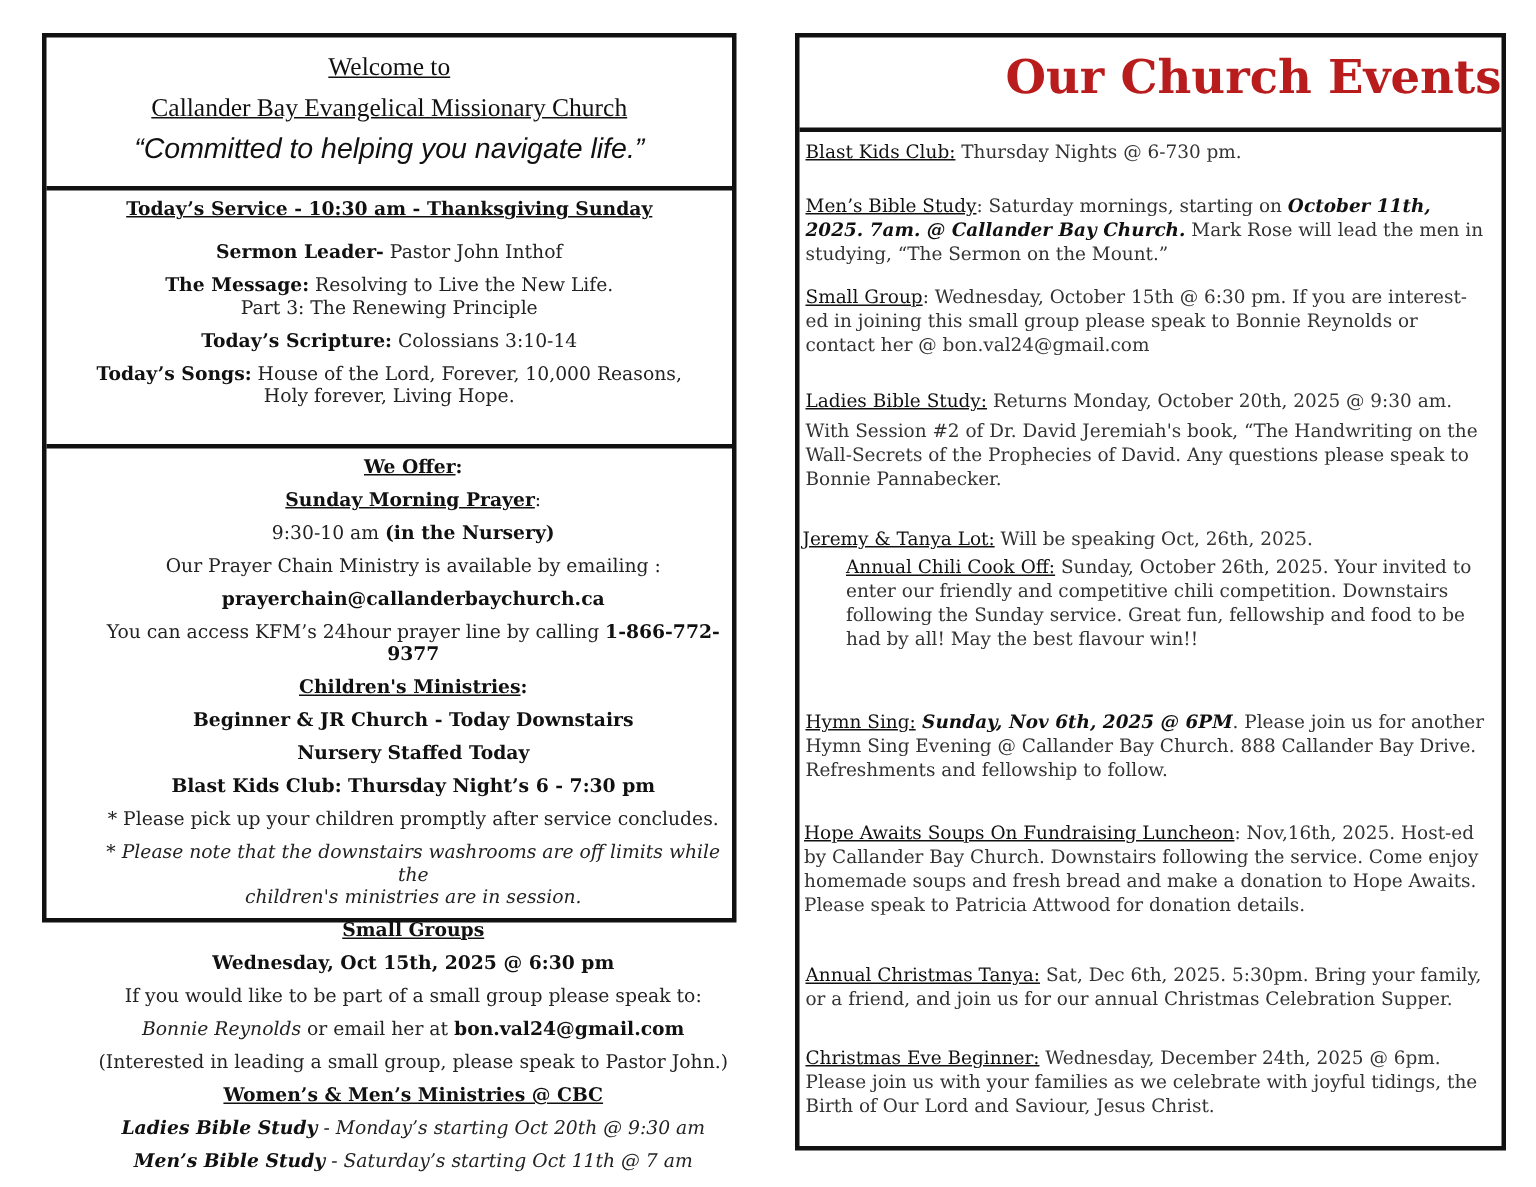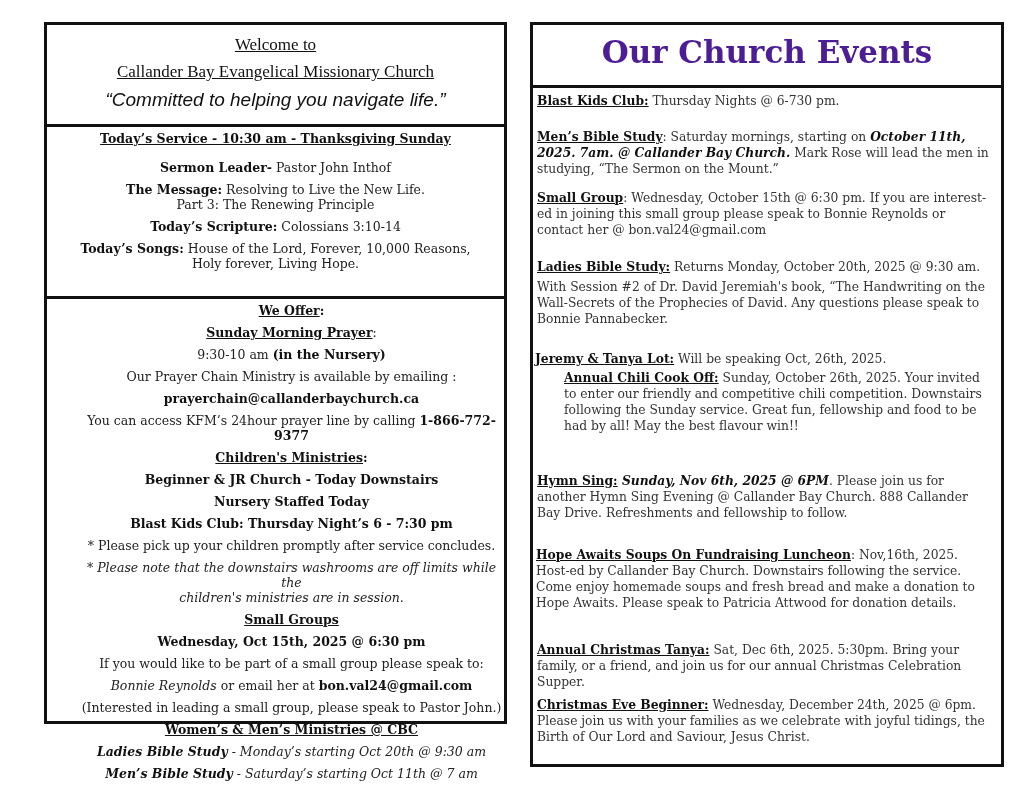--- a/index.html
+++ b/index.html
@@ -1,40 +1,40 @@
 <!DOCTYPE html>
 <html><head>
 <meta charset="utf-8">
 <style>
   html, body { margin:0; padding:0; background:#ffffff; }
   body { width:1024px; height:791px; position:relative; overflow:hidden; color:#222; font-family:"DejaVu Serif", serif; }
   .panel { position:absolute; border:3px solid #111; box-sizing:border-box; background:#fff; }
-  #left { left:44px; top:22px; width:463px; height:702px; }
+  #left { left:28px; top:22px; width:463px; height:593px; }
   #right { left:530px; top:22px; width:474px; height:745px; }
 
   
   .sec { border-bottom:3px solid #111; text-align:center; box-sizing:border-box; }
   .sec:last-child { border-bottom:none;padding-left:32px; }
   #welcome { height:102px; padding-top:6px; }
   .w1 { font-family:"Liberation Serif", serif; font-size:17px; text-decoration:underline; color:#111; line-height:27px; }
   .w3 { font-family:"Liberation Sans", sans-serif; font-style:italic; font-weight:normal; font-size:19px; color:#111; line-height:28px; margin-top:1px; }
   #service { height:172px; padding-top:4px; font-size:12.5px; }
   #service .line { margin:0; line-height:15px; }
   #service .gap { height:7px; }
   .b { font-weight:bold; color:#111; }
   .u { text-decoration:underline; }
   .i { font-style:italic; }
   #offer { padding-top:4px; font-size:12.5px; }
   #offer .line { line-height:15px; margin-bottom:7px; }
   #offer .tight { margin-bottom:0; }
 
   
-  #events-title { height:60px; border-bottom:3px solid #111; text-align:center; font-family:"DejaVu Serif", serif; font-weight:bold; font-size:31px; line-height:54px; color:#4c1d95; }
+  #events-title { height:60px; border-bottom:3px solid #111; text-align:right; font-family:"DejaVu Serif", serif; font-weight:bold; font-size:31px; line-height:54px; color:#b91c1c; }
   .ev { position:absolute; left:4px; right:8px; font-size:12.3px; line-height:16px; color:#333; }
-  .ev .h { font-weight:bold; text-decoration:underline; color:#111; }
+  .ev .h { font-weight:normal; text-decoration:underline; color:#111; }
   .ev .bi { font-weight:bold; font-style:italic; color:#111; }
 </style>
 </head>
 <body>
 
 <div id="left" class="panel">
   <div id="welcome" class="sec">
     <div class="w1">Welcome to</div>
     <div class="w1">Callander Bay Evangelical Missionary Church</div>
     <div class="w3">“Committed to helping you navigate life.”</div>

